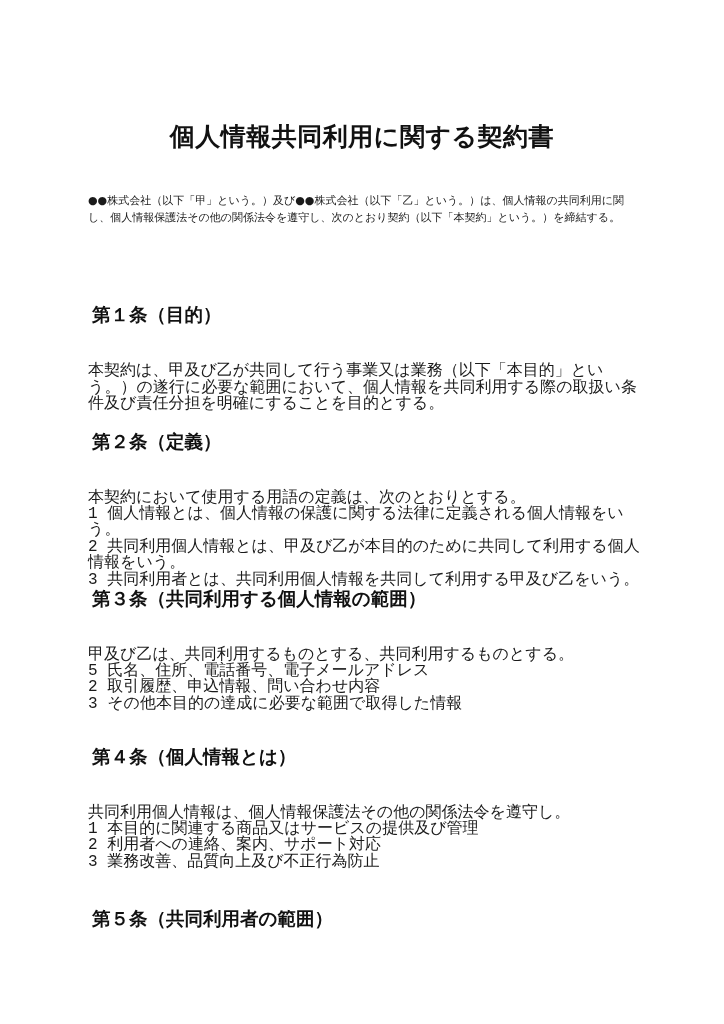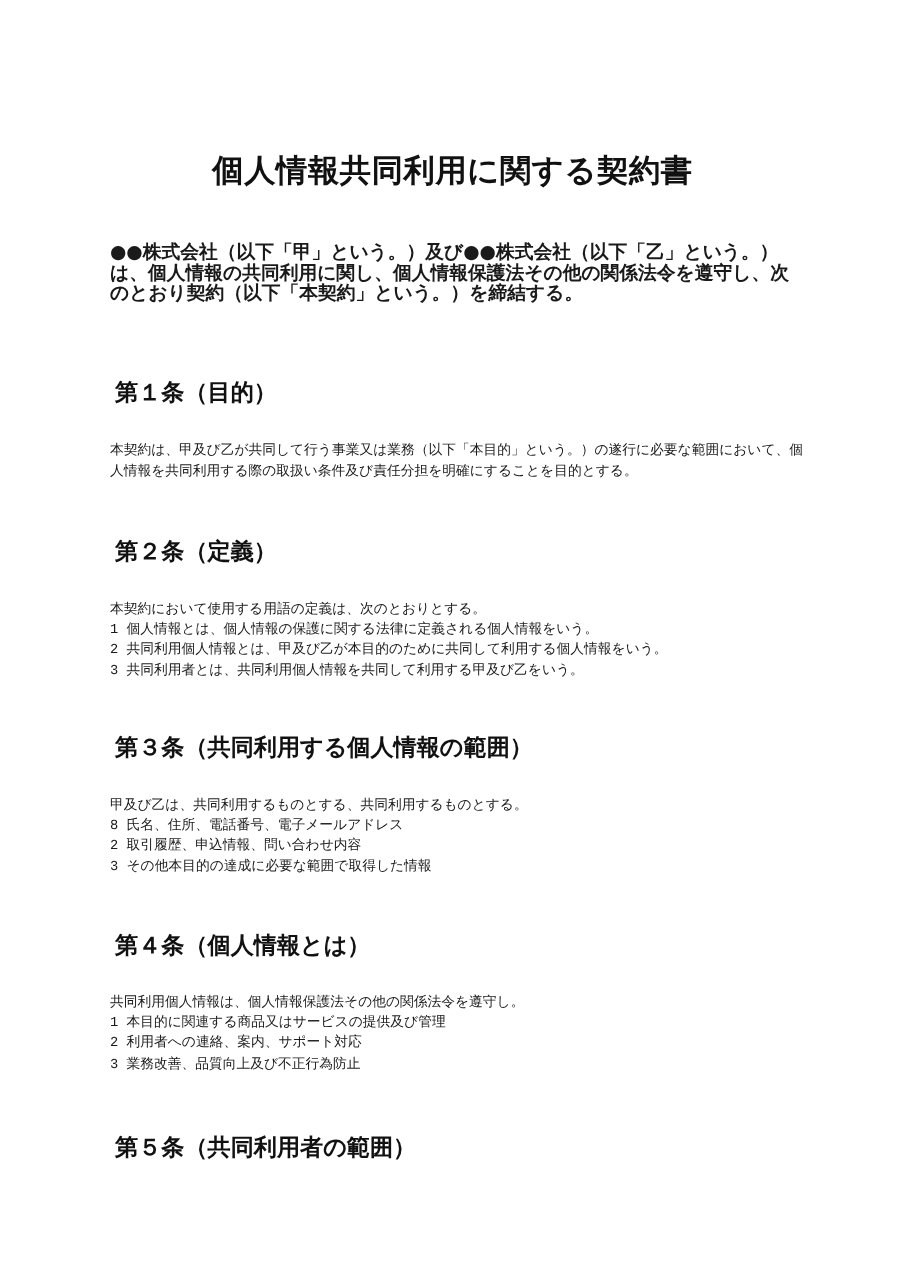--- a/index.html
+++ b/index.html
@@ -34,41 +34,40 @@
       letter-spacing: 0.5px;
       line-height: 36px;
       margin: 0;
       color: #111111;
     }
     .intro {
       position: absolute;
       left: 88px;
       top: 193px;
       width: 552px;
-      font-size: 15px;
+      font-size: 11px;
       line-height: 16.5px;
       margin: 0;
       color: #1a1a1a;
-      font-weight: bold;
     }
     .article {
       position: absolute;
       left: 88px;
       width: 560px;
     }
     .article h2 {
       margin: 4px;
       font-size: 18.5px;
       font-weight: bold;
       line-height: 26px;
       color: #111111;
     }
     .article .body {
-      margin-top: 24px;
-      font-size: 11px;
+      margin-top: 34px;
+      font-size: 16px;
       line-height: 16.5px;
       color: #1a1a1a;
     }
     .article .body p {
       margin: 0;
     }
     .article .items {
       margin: 0;
       padding: 0;
       list-style: none;
@@ -110,21 +109,21 @@
         <li>3 共同利用者とは、共同利用個人情報を共同して利用する甲及び乙をいう。</li>
       </ul>
     </div>
   </section>
 
   <section class="article" id="art3">
     <h2>第３条（共同利用する個人情報の範囲）</h2>
     <div class="body">
       <p>甲及び乙は、共同利用するものとする、共同利用するものとする。</p>
       <ul class="items">
-        <li>8 氏名、住所、電話番号、電子メールアドレス</li>
+        <li>5 氏名、住所、電話番号、電子メールアドレス</li>
         <li>2 取引履歴、申込情報、問い合わせ内容</li>
         <li>3 その他本目的の達成に必要な範囲で取得した情報</li>
       </ul>
     </div>
   </section>
 
   <section class="article" id="art4">
     <h2>第４条（個人情報とは）</h2>
     <div class="body">
       <p>共同利用個人情報は、個人情報保護法その他の関係法令を遵守し。</p>

